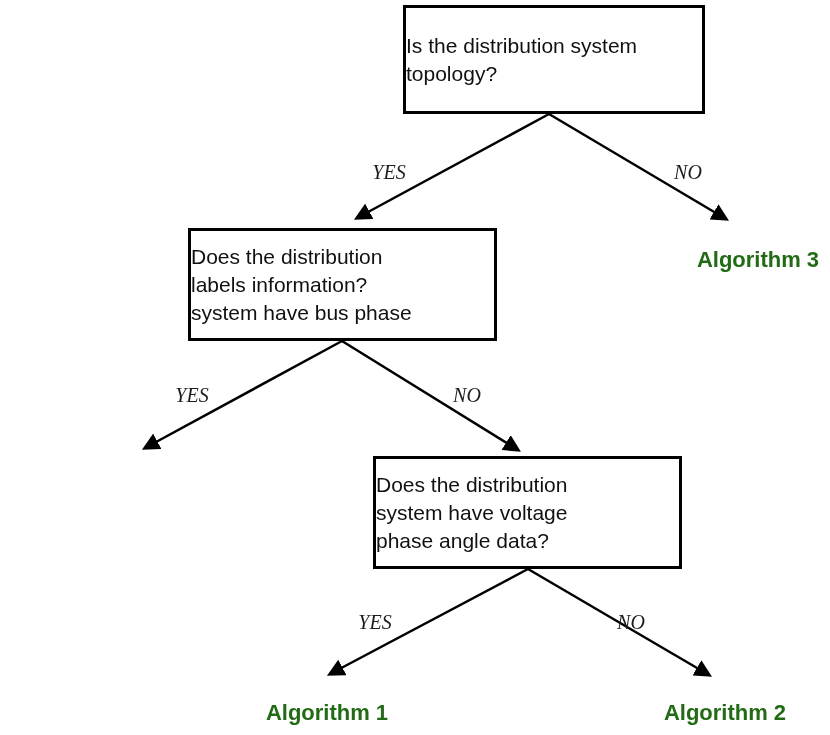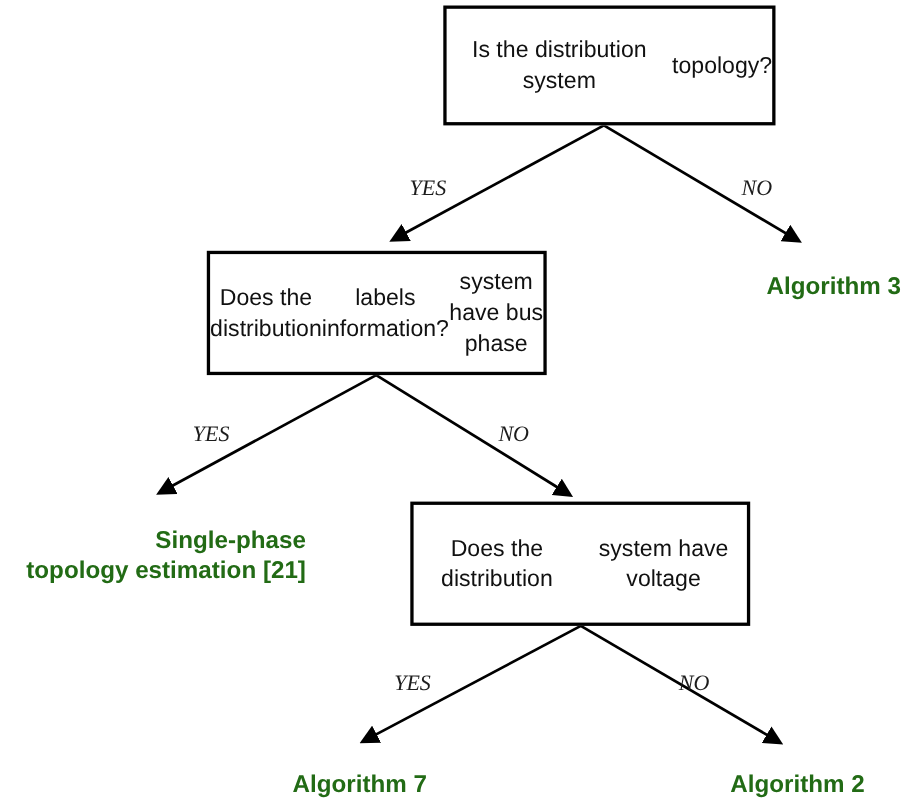--- a/index.html
+++ b/index.html
@@ -26,22 +26,22 @@
     position:absolute;
     left:0;top:0;
     width:830px;height:735px;
   }
   .decision-box{
     position:absolute;
     box-sizing:border-box;
     border:3px solid var(--box-border);
     background:#ffffff;
     display:flex;
-    flex-direction:row;
-    align-items:center;
+    flex-direction:column;
+    align-items:flex-start;
     justify-content:center;
     text-align:center;
     color:var(--box-text);
     font-size:21px;
     line-height:28px;
   }
   .edge-label{
     position:absolute;
     transform:translate(-50%,-50%);
     font-style:italic;
@@ -87,33 +87,30 @@
 
   <div class="decision-box" style="left:188px; top:228px; width:309px; height:113px;">
     <div>Does the distribution</div>
     <div>labels information?</div>
     <div>system have bus phase</div>
   </div>
 
   <div class="decision-box" style="left:373px; top:456px; width:309px; height:113px;">
     <div>Does the distribution</div>
     <div>system have voltage</div>
+    <div>phase angle data?</div>
   </div>
 
   <span class="edge-label" style="left:389px; top:172px;">YES</span>
   <span class="edge-label" style="left:688px; top:172px;">NO</span>
   <span class="edge-label" style="left:192px; top:395px;">YES</span>
   <span class="edge-label" style="left:467px; top:395px;">NO</span>
   <span class="edge-label" style="left:375px; top:622px;">YES</span>
   <span class="edge-label" style="left:631px; top:622px;">NO</span>
 
   <div class="leaf-label" style="left:758px; top:246px;">Algorithm 3</div>
 
-  <div class="leaf-label" style="left:151px; top:477px;">
-    <div>Single-phase</div>
-    <div>topology estimation [21]</div>
-  </div>
 
-  <div class="leaf-label" style="left:327px; top:699px;">Algorithm 7</div>
+  <div class="leaf-label" style="left:327px; top:699px;">Algorithm 1</div>
 
   <div class="leaf-label" style="left:725px; top:699px;">Algorithm 2</div>
 
 </div>
 
 </body></html>

